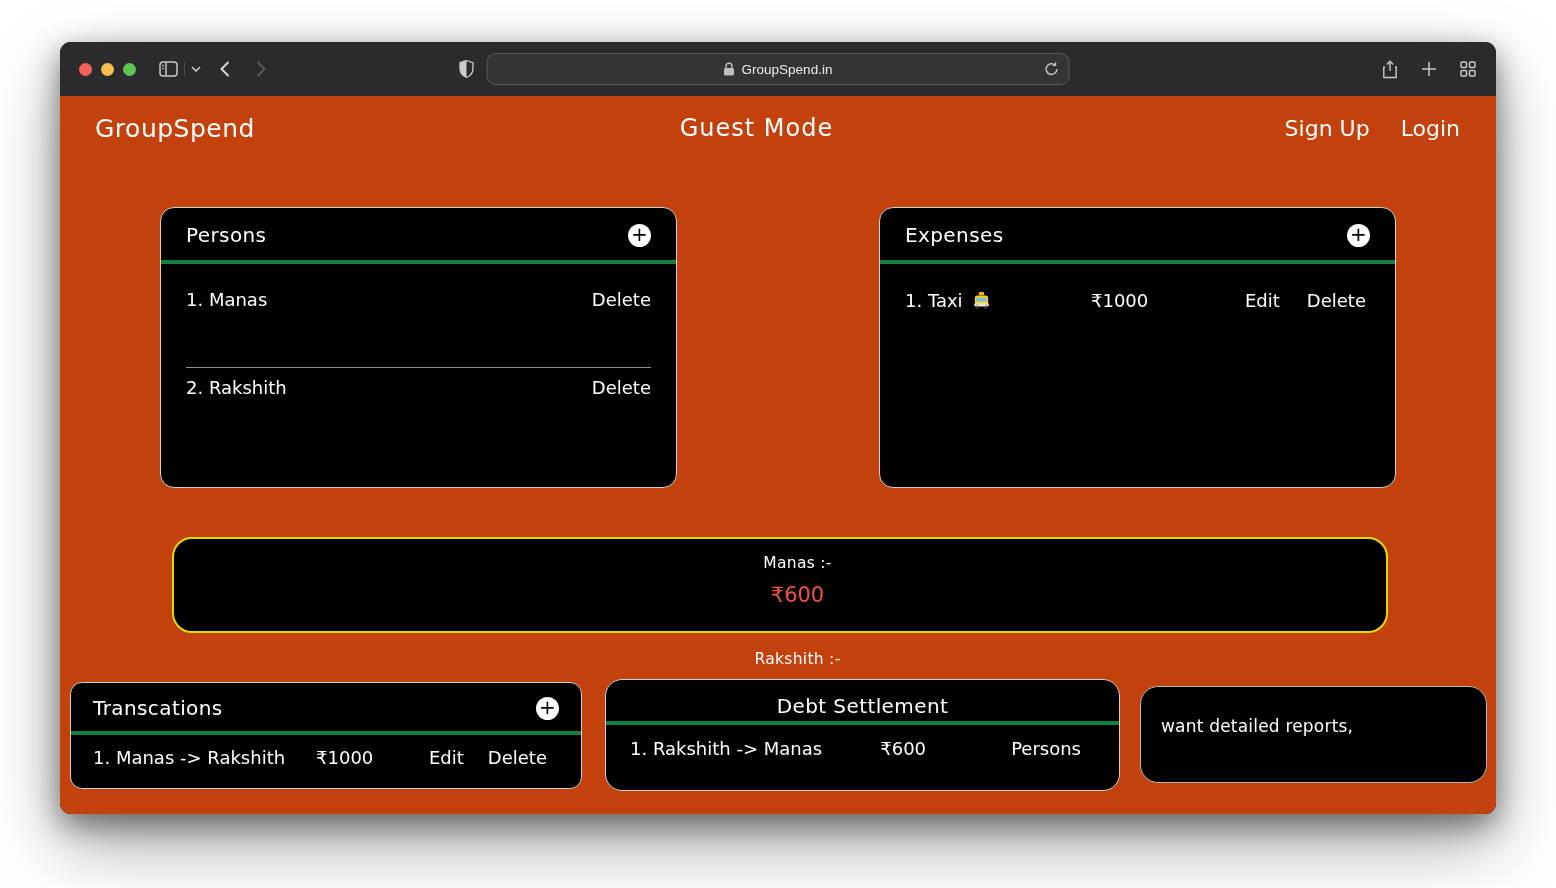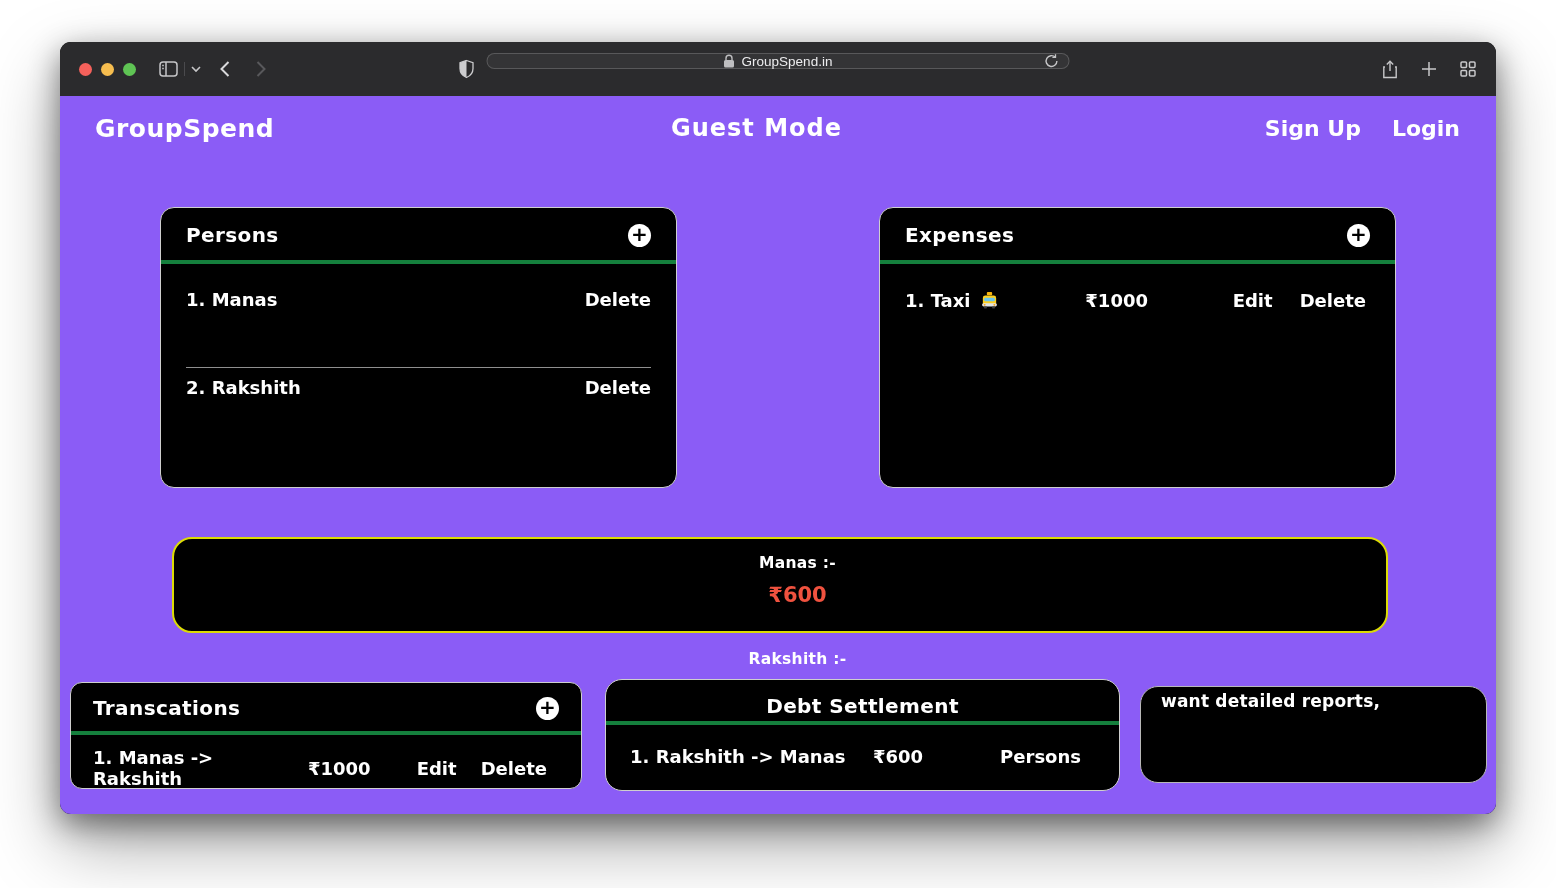--- a/index.html
+++ b/index.html
@@ -11,30 +11,30 @@
             box-shadow:0 10px 30px rgba(0,0,0,.45), 0 30px 70px rgba(0,0,0,.35); }
 
   
   .toolbar { position:absolute; left:0; top:0; right:0; height:54px; background:#2b2b2d; }
   .lights { position:absolute; left:19px; top:21px; display:flex; gap:9px; }
   .light { width:13px; height:13px; border-radius:50%; }
   .light.red{background:#f5615b;} .light.yellow{background:#f6bd4f;} .light.green{background:#5fc454;}
   .tb-ic { position:absolute; top:50%; transform:translateY(-50%); color:#c6c6c8; display:flex; align-items:center; }
   .tb-ic.dim { color:#58585b; }
   .tb-divider { position:absolute; left:124px; top:20px; width:1px; height:14px; background:#4a4a4d; }
-  .addressbar { position:absolute; left:50%; top:11px; transform:translateX(-50%); width:583px; height:16px;
+  .addressbar { position:absolute; left:50%; top:11px; transform:translateX(-50%); width:583px; height:32px;
                 background:rgba(255,255,255,.045); border:1px solid rgba(255,255,255,.18); border-radius:9px;
                 display:flex; align-items:center; justify-content:center;
                 font-family:"Liberation Sans", sans-serif; }
   .addr-text { color:#ececee; font-size:13.5px; margin-left:7px; }
   .refresh { position:absolute; right:10px; top:50%; transform:translateY(-50%); color:#c6c6c8; }
   .right-icons { position:absolute; right:20px; top:0; height:54px; display:flex; align-items:center; gap:23px; color:#c8c8ca; }
 
   
-  .page { position:absolute; left:0; top:54px; right:0; bottom:0; background:#8b5cf6; color:#fff; font-weight:700; }
+  .page { position:absolute; left:0; top:54px; right:0; bottom:0; background:#c2410c; color:#fff; font-weight:400; }
 
   .app-header { position:absolute; left:35px; right:36px; top:14px; height:36px; display:flex; align-items:center; }
   .brand { font-size:25px; letter-spacing:.5px; }
   .guest { position:absolute; left:calc(50% - 21px); transform:translateX(-50%); font-size:24px; letter-spacing:1px;text-align:center; }
   .auth { margin-left:auto; display:flex; gap:31px; font-size:22px; }
   .auth span { cursor:pointer; }
 
   .card { position:absolute; border:1.5px solid #cfcfcf; border-radius:14px; background:#000; }
   .card-head { display:flex; align-items:center; justify-content:space-between;
                padding:15px 25px 13px 25px; border-bottom:4px solid #15803d; margin:0 0; }
@@ -69,27 +69,27 @@
   #transactions .card-head { padding:13px 22px 11px 22px; }
   #transactions .rows { padding:0 22px; }
   .t-row { display:flex; align-items:center; padding-top:12px; font-size:18px; }
   .t-label { width:233px; }
   .t-amount { width:118px; }
   .t-actions { margin-left:auto; display:flex; gap:24px; padding-right:12px; }
 
   #debt { left:545px; top:583px; width:515px; height:112px; border-radius:17px; }
   #debt .card-head { justify-content:center; padding:14px 24px 3px 24px; }
   #debt .rows { padding:0 24px; }
-  .d-row { display:flex; align-items:center; padding-top:21px; font-size:18px; }
+  .d-row { display:flex; align-items:center; padding-top:13px; font-size:18px; }
   .d-label { width:260px; }
   .d-amount { width:136px; }
   .d-settle { margin-left:auto; padding-right:14px; cursor:pointer; }
 
   #reports { left:1080px; top:590px; width:347px; height:97px; border:1.5px solid #b8b8b8; border-radius:18px;
-             padding:4px 20px; font-size:17px; letter-spacing:.2px; }
+             padding:29px 20px; font-size:17px; letter-spacing:.2px; }
 
   svg { display:block; }
 </style>
 </head>
 <body>
 
 <div class="window">
 
   <div class="toolbar">
     <div class="lights">

